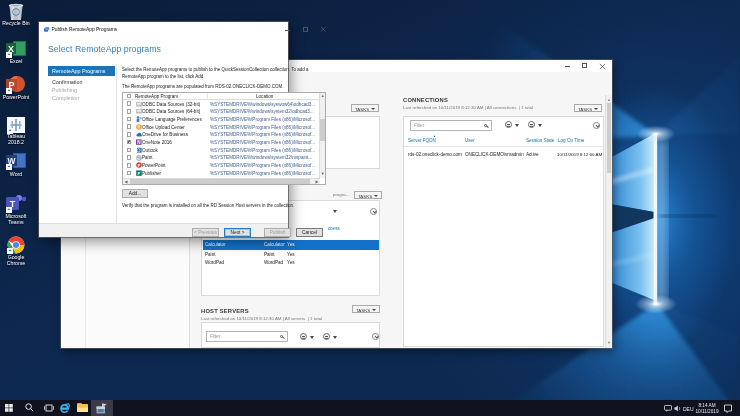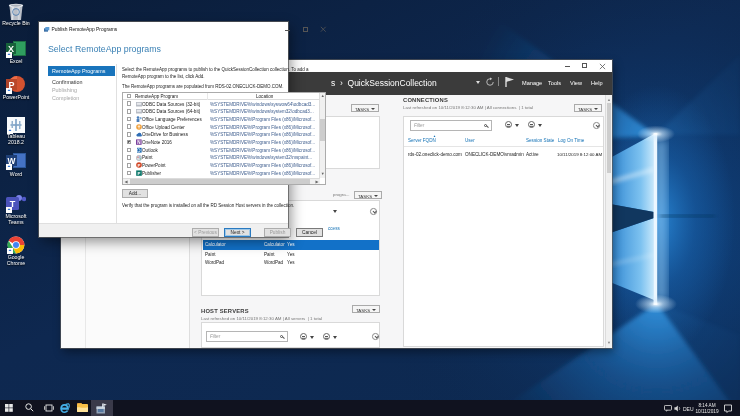--- a/index.html
+++ b/index.html
@@ -200,37 +200,20 @@
   <div class="dlabel" style="top:255px">Google<br>Chrome</div>
 
   <div id="smw">
     <div class="smtitle">
       <div class="abs" style="left:504px;top:6px;width:5px;height:1px;background:#555"></div>
       <div class="abs" style="left:521px;top:3px;width:5px;height:5px;border:0.8px solid #555"></div>
       <svg class="abs" style="left:538px;top:2.5px" width="7" height="7" viewBox="0 0 8 8">
         <path d="M1,1 L7,7 M7,1 L1,7" stroke="#555" stroke-width="0.9"></path>
       </svg>
     </div>
-    <div class="smnav">
-      <div class="abs" style="left:270px;top:6px;font-size:8.5px;color:#fff;font-weight:400">s &nbsp;›&nbsp; QuickSessionCollection</div>
-      <div class="abs" style="left:415px;top:9px;border:2.4px solid transparent;border-top:3.2px solid #ddd"></div>
-      <svg class="abs" style="left:424px;top:4.5px" width="10" height="10" viewBox="0 0 20 20">
-        <path d="M16.5,10 A6.5,6.5 0 1 1 10,3.5" fill="none" stroke="#ccc" stroke-width="1.7"></path>
-        <path d="M10,0.8 L10,6.4 L14.5,3.6 Z" fill="#ccc"></path>
-      </svg>
-      <div class="abs" style="left:437px;top:5px;width:1px;height:9px;background:#888"></div>
-      <svg class="abs" style="left:444px;top:4px" width="10" height="12" viewBox="0 0 10 12">
-        <path d="M1,1 L1,11" stroke="#ddd" stroke-width="1.4"></path>
-        <path d="M1,1 L9,3.5 L1,6 Z" fill="#ddd"></path>
-      </svg>
-      <div class="abs" style="left:461px;top:8px;font-size:5.6px;color:#fff">Manage</div>
-      <div class="abs" style="left:487px;top:8px;font-size:5.6px;color:#fff">Tools</div>
-      <div class="abs" style="left:509px;top:8px;font-size:5.6px;color:#fff">View</div>
-      <div class="abs" style="left:530px;top:8px;font-size:5.6px;color:#fff">Help</div>
-    </div>
 
     <div class="navpane"></div>
     <div class="abs" style="left:24px;top:35px;width:1px;height:253px;background:#e8e8e8"></div>
 
     <div class="abs" style="left:543.5px;top:35px;width:7px;height:253px;background:#f0f0f0;border-left:1px solid #dcdcdc">
       <div class="abs" style="left:1.5px;top:3px;width:4px;height:3px;color:#888;font-size:4px;line-height:3px">▲</div>
       <div class="abs" style="left:1px;top:8px;width:4.6px;height:70px;background:#cdcdcd"></div>
       <div class="abs" style="left:1.5px;top:246px;width:4px;height:3px;color:#888;font-size:4px;line-height:3px">▼</div>
     </div>
 

